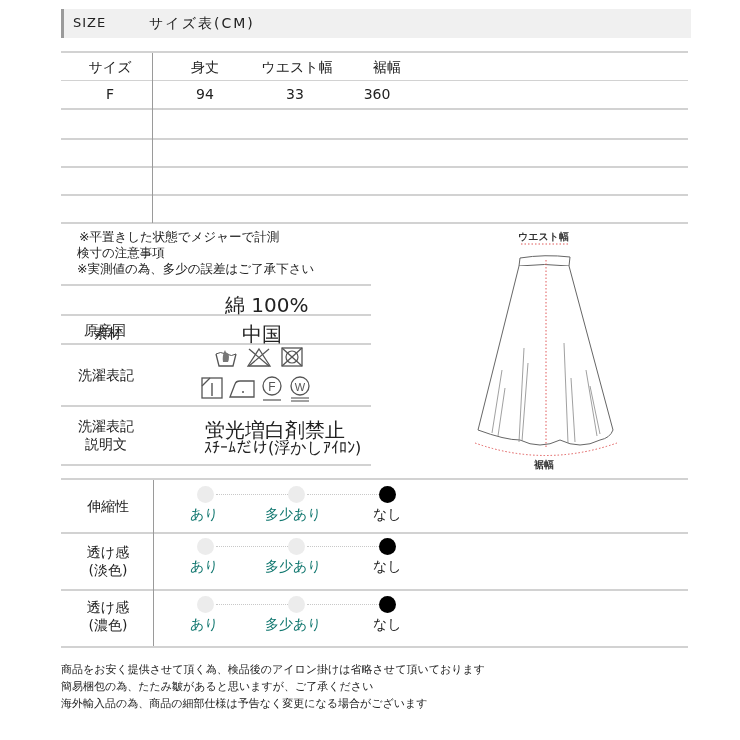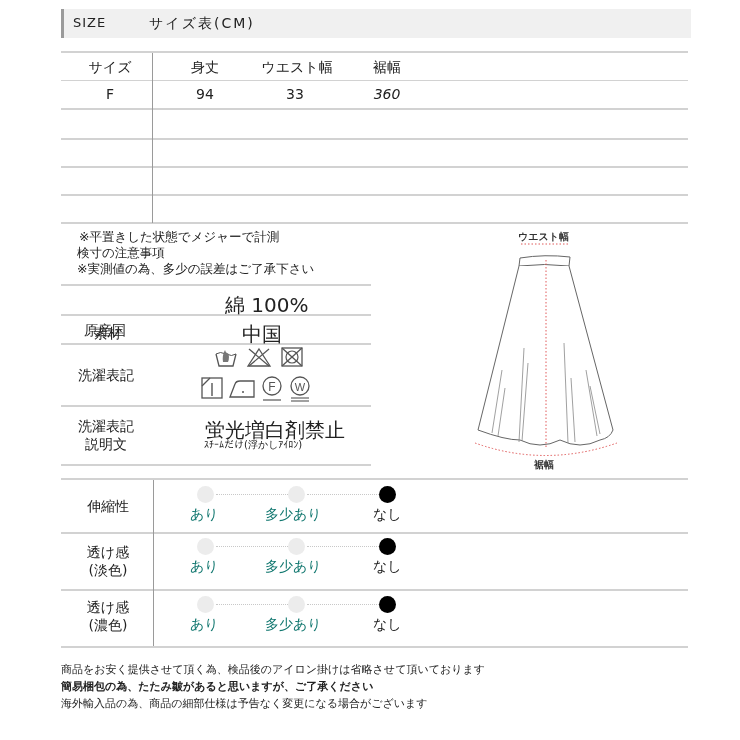--- a/index.html
+++ b/index.html
@@ -43,21 +43,21 @@
   <div class="vline" style="left:152px;top:53px;height:170px;"></div>
 
   <div class="cell" style="left:75px;top:59px;width:70px;">サイズ</div>
   <div class="cell" style="left:180px;top:59px;width:50px;">身丈</div>
   <div class="cell" style="left:252px;top:59px;width:90px;">ウエスト幅</div>
   <div class="cell" style="left:362px;top:59px;width:50px;">裾幅</div>
 
   <div class="cell" style="left:75px;top:86px;width:70px;">F</div>
   <div class="cell" style="left:180px;top:86px;width:50px;">94</div>
   <div class="cell" style="left:270px;top:86px;width:50px;">33</div>
-  <div class="cell" style="left:362px;top:86px;width:50px;font-style:italic;">360</div>
+  <div class="cell" style="left:352px;top:86px;width:50px;">360</div>
 </div>
 
 <div>
   <div class="note" style="left:79px;top:229px;">※平置きした状態でメジャーで計測</div>
   <div class="note" style="left:77px;top:245px;">検寸の注意事項</div>
   <div class="note" style="left:77px;top:261px;">※実測値の為、多少の誤差はご了承下さい</div>
 </div>
 
 <div>
   <div class="hline" style="left:61px;top:284px;width:310px;"></div>
@@ -118,21 +118,21 @@
       <line x1="3" y1="23" x2="21" y2="23" stroke="#555" stroke-width="1.1"></line>
       <line x1="3" y1="26" x2="21" y2="26" stroke="#555" stroke-width="1.1"></line>
     </svg>
   </div>
 
   <div class="lbl" style="left:70px;top:417px;width:72px;">
     <div>洗濯表記</div>
     <div>説明文</div>
   </div>
   <div class="val" style="left:205px;top:417px;">蛍光増白剤禁止</div>
-  <div class="val" style="left:204px;top:438px;font-size:10px;">ｽﾁｰﾑだけ(浮かしｱｲﾛﾝ)</div>
+  <div class="val" style="left:204px;top:438px;font-size:16px;">ｽﾁｰﾑだけ(浮かしｱｲﾛﾝ)</div>
 </div>
 
 <div class="abs" style="left:460px;top:228px;width:200px;height:245px;">
   <div class="abs" style="left:58px;top:2px;font-size:10px;font-weight:bold;color:#333;">ウエスト幅</div>
   <div class="abs" style="left:72px;top:106px;font-size:10px;font-weight:bold;color:#333;">身丈</div>
   <div class="abs" style="left:74px;top:230px;font-size:10px;font-weight:bold;color:#333;">裾幅</div>
   <svg class="abs" style="left:0;top:0;" width="200" height="245" viewBox="0 0 200 245">
 
     <line x1="61" y1="16" x2="108" y2="16" stroke="#e05a5a" stroke-width="1" stroke-dasharray="1.5,2"></line>
 
@@ -200,15 +200,15 @@
     <div class="dotline" style="left:117px;width:72px;"></div>
     <div class="dot on" style="left:189px;"></div>
     <div class="opt" style="left:0px;">あり</div>
     <div class="opt" style="left:75px;">多少あり</div>
     <div class="opt on" style="left:183px;">なし</div>
   </div>
 </div>
 
 <div>
   <div class="foot" style="top:661px;">商品をお安く提供させて頂く為、検品後のアイロン掛けは省略させて頂いております</div>
-  <div class="foot" style="top:678px;font-weight:bold;">簡易梱包の為、たたみ皺があると思いますが、ご了承ください</div>
+  <div class="foot" style="top:678px;">簡易梱包の為、たたみ皺があると思いますが、ご了承ください</div>
   <div class="foot" style="top:695px;">海外輸入品の為、商品の細部仕様は予告なく変更になる場合がございます</div>
 </div>
 
 </body></html>

